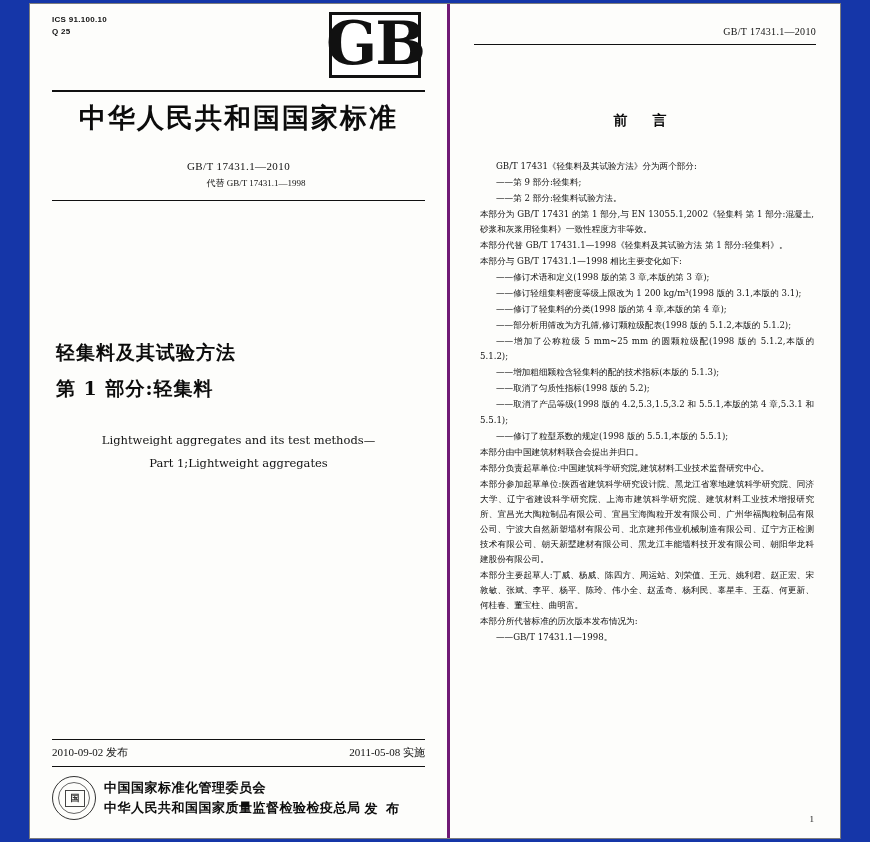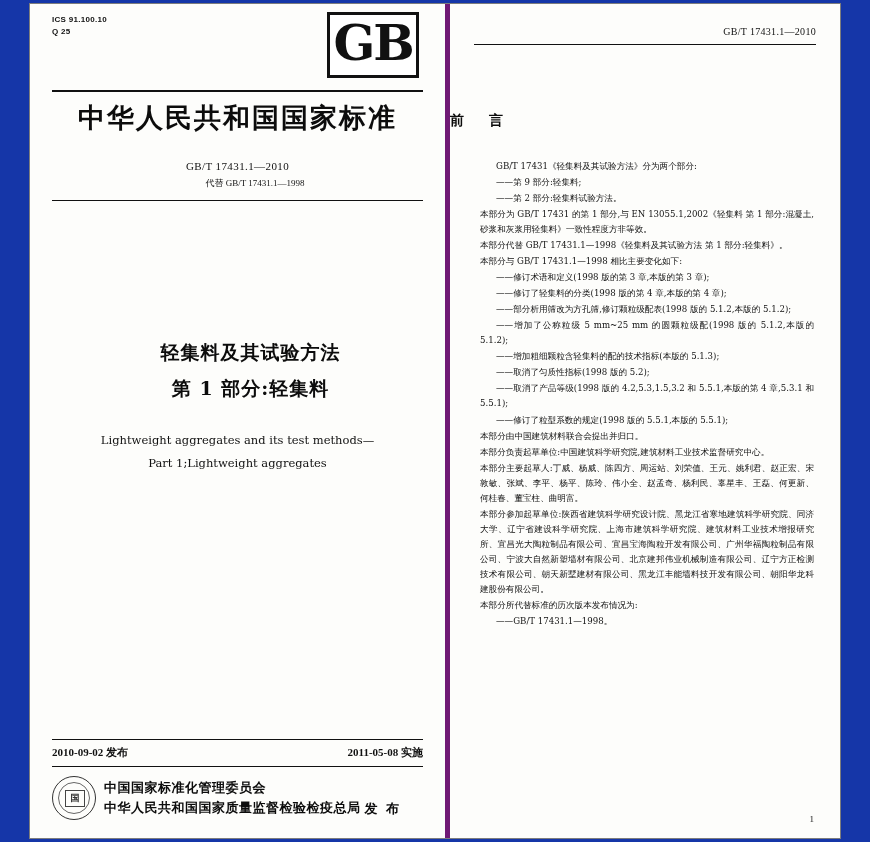--- a/index.html
+++ b/index.html
@@ -32,21 +32,21 @@
   }
   .page {
     position: relative;
     background: #fdfdfb;
     height: 100%;
     box-sizing: border-box;
     overflow: hidden;
   }
   .page-left {
     width: 436px;
-    border-right: 5px solid #701a75;
+    border-right: 3px solid #701a75;
   }
   .page-right {
     width: 405px;
   }
   
   .ics {
     position: absolute;
     left: 22px;
     top: 10px;
     font-size: 8px;
@@ -65,21 +65,21 @@
     border: 3px solid #111;
     box-sizing: border-box;
     display: flex;
     align-items: center;
     justify-content: center;
     background: #fff;
   }
   .gb-logo .inner {
     font-family: "DejaVu Serif", serif;
     font-weight: bold;
-    font-size: 49px;
+    font-size: 60px;
     line-height: 1;
     color: #111;
     letter-spacing: -2px;
     position: relative;
     top: -2px;
     text-align: right;
   }
   .gb-rule {
     position: absolute;
     left: 22px;
@@ -126,21 +126,20 @@
     left: 22px;
     right: 22px;
     top: 196px;
     border-top: 1px solid #111;
   }
   .title-cn {
     position: absolute;
     left: 0;
     right: 0;
     top: 330px;
-    text-align: center;
     font-family: "DejaVu Serif", serif;
     font-weight: bold;
     font-size: 19px;
     letter-spacing: 1px;
     color: #0c0c0c;
     line-height: 1.9;
     padding-left: 26px;
   }
   .title-en {
     position: absolute;
@@ -163,21 +162,20 @@
   .dates {
     position: absolute;
     left: 22px;
     right: 22px;
     top: 741px;
     display: flex;
     justify-content: space-between;
     font-family: "Liberation Serif", serif;
     font-size: 11px;
     color: #111;
-    font-weight: bold;
   }
   .footer-rule-bot {
     position: absolute;
     left: 22px;
     right: 22px;
     top: 762px;
     border-top: 1.5px solid #111;
   }
   .issuer {
     position: absolute;
@@ -251,20 +249,21 @@
     left: 24px;
     right: 24px;
     top: 40px;
     border-top: 1px solid #111;
   }
   .r-title {
     position: absolute;
     left: 0;
     right: 0;
     top: 108px;
+    text-align: center;
     font-family: "DejaVu Serif", serif;
     font-weight: bold;
     font-size: 14px;
     letter-spacing: 10px;
     color: #0c0c0c;
   }
   .r-body {
     position: absolute;
     left: 30px;
     right: 26px;
@@ -362,31 +361,32 @@
       <div class="r-title">前 言</div>
 
       <div class="r-body">
         <p class="ind">GB/T 17431《轻集料及其试验方法》分为两个部分:</p>
         <p class="dash">——第 9 部分:轻集料;</p>
         <p class="dash">——第 2 部分:轻集料试验方法。</p>
         <p>本部分为 GB/T 17431 的第 1 部分,与 EN 13055.1,2002《轻集料  第 1 部分:混凝土,砂浆和灰浆用轻集料》一致性程度方非等效。</p>
         <p>本部分代替 GB/T 17431.1—1998《轻集料及其试验方法  第 1 部分:轻集料》。</p>
         <p>本部分与 GB/T 17431.1—1998 相比主要变化如下:</p>
         <p class="dash">——修订术语和定义(1998 版的第 3 章,本版的第 3 章);</p>
+        <p class="dash">——修订轻组集料密度等级上限改为 1 200 kg/m³(1998 版的 3.1,本版的 3.1);</p>
         <p class="dash">——修订了轻集料的分类(1998 版的第 4 章,本版的第 4 章);</p>
         <p class="dash">——部分析用筛改为方孔筛,修订颗粒级配表(1998 版的 5.1.2,本版的 5.1.2);</p>
         <p class="dash">——增加了公称粒级 5 mm~25 mm 的圆颗粒级配(1998 版的 5.1.2,本版的 5.1.2);</p>
         <p class="dash">——增加粗细颗粒含轻集料的配的技术指标(本版的 5.1.3);</p>
         <p class="dash">——取消了匀质性指标(1998 版的 5.2);</p>
         <p class="dash">——取消了产品等级(1998 版的 4.2,5.3,1.5,3.2 和 5.5.1,本版的第 4 章,5.3.1 和 5.5.1);</p>
         <p class="dash">——修订了粒型系数的规定(1998 版的 5.5.1,本版的 5.5.1);</p>
         <p>本部分由中国建筑材料联合会提出并归口。</p>
         <p>本部分负责起草单位:中国建筑科学研究院,建筑材料工业技术监督研究中心。</p>
+        <p>本部分参加起草单位:陕西省建筑科学研究设计院、黑龙江省寒地建筑科学研究院、同济大学、辽宁省建设科学研究院、上海市建筑科学研究院、建筑材料工业技术增报研究所、宜昌光大陶粒制品有限公司、宜昌宝海陶粒开发有限公司、广州华福陶粒制品有限公司、宁波大自然新塑墙材有限公司、北京建邦伟业机械制造有限公司、辽宁方正检测技术有限公司、朝天新墅建材有限公司、黑龙江丰能墙料技开发有限公司、朝阳华龙科建股份有限公司。</p>
         <p>本部分主要起草人:丁威、杨威、陈四方、周运站、刘荣值、王元、姚利君、赵正宏、宋敦敏、张斌、李平、杨平、陈玲、伟小全、赵孟奇、杨利民、辜星丰、王磊、何更新、何桂春、董宝柱、曲明富。</p>
-        <p>本部分参加起草单位:陕西省建筑科学研究设计院、黑龙江省寒地建筑科学研究院、同济大学、辽宁省建设科学研究院、上海市建筑科学研究院、建筑材料工业技术增报研究所、宜昌光大陶粒制品有限公司、宜昌宝海陶粒开发有限公司、广州华福陶粒制品有限公司、宁波大自然新塑墙材有限公司、北京建邦伟业机械制造有限公司、辽宁方正检测技术有限公司、朝天新墅建材有限公司、黑龙江丰能墙料技开发有限公司、朝阳华龙科建股份有限公司。</p>
         <p>本部分所代替标准的历次版本发布情况为:</p>
         <p class="dash">——GB/T 17431.1—1998。</p>
       </div>
 
       <div class="pageno">1</div>
     </div>
 
   </div>
 </div>
 

